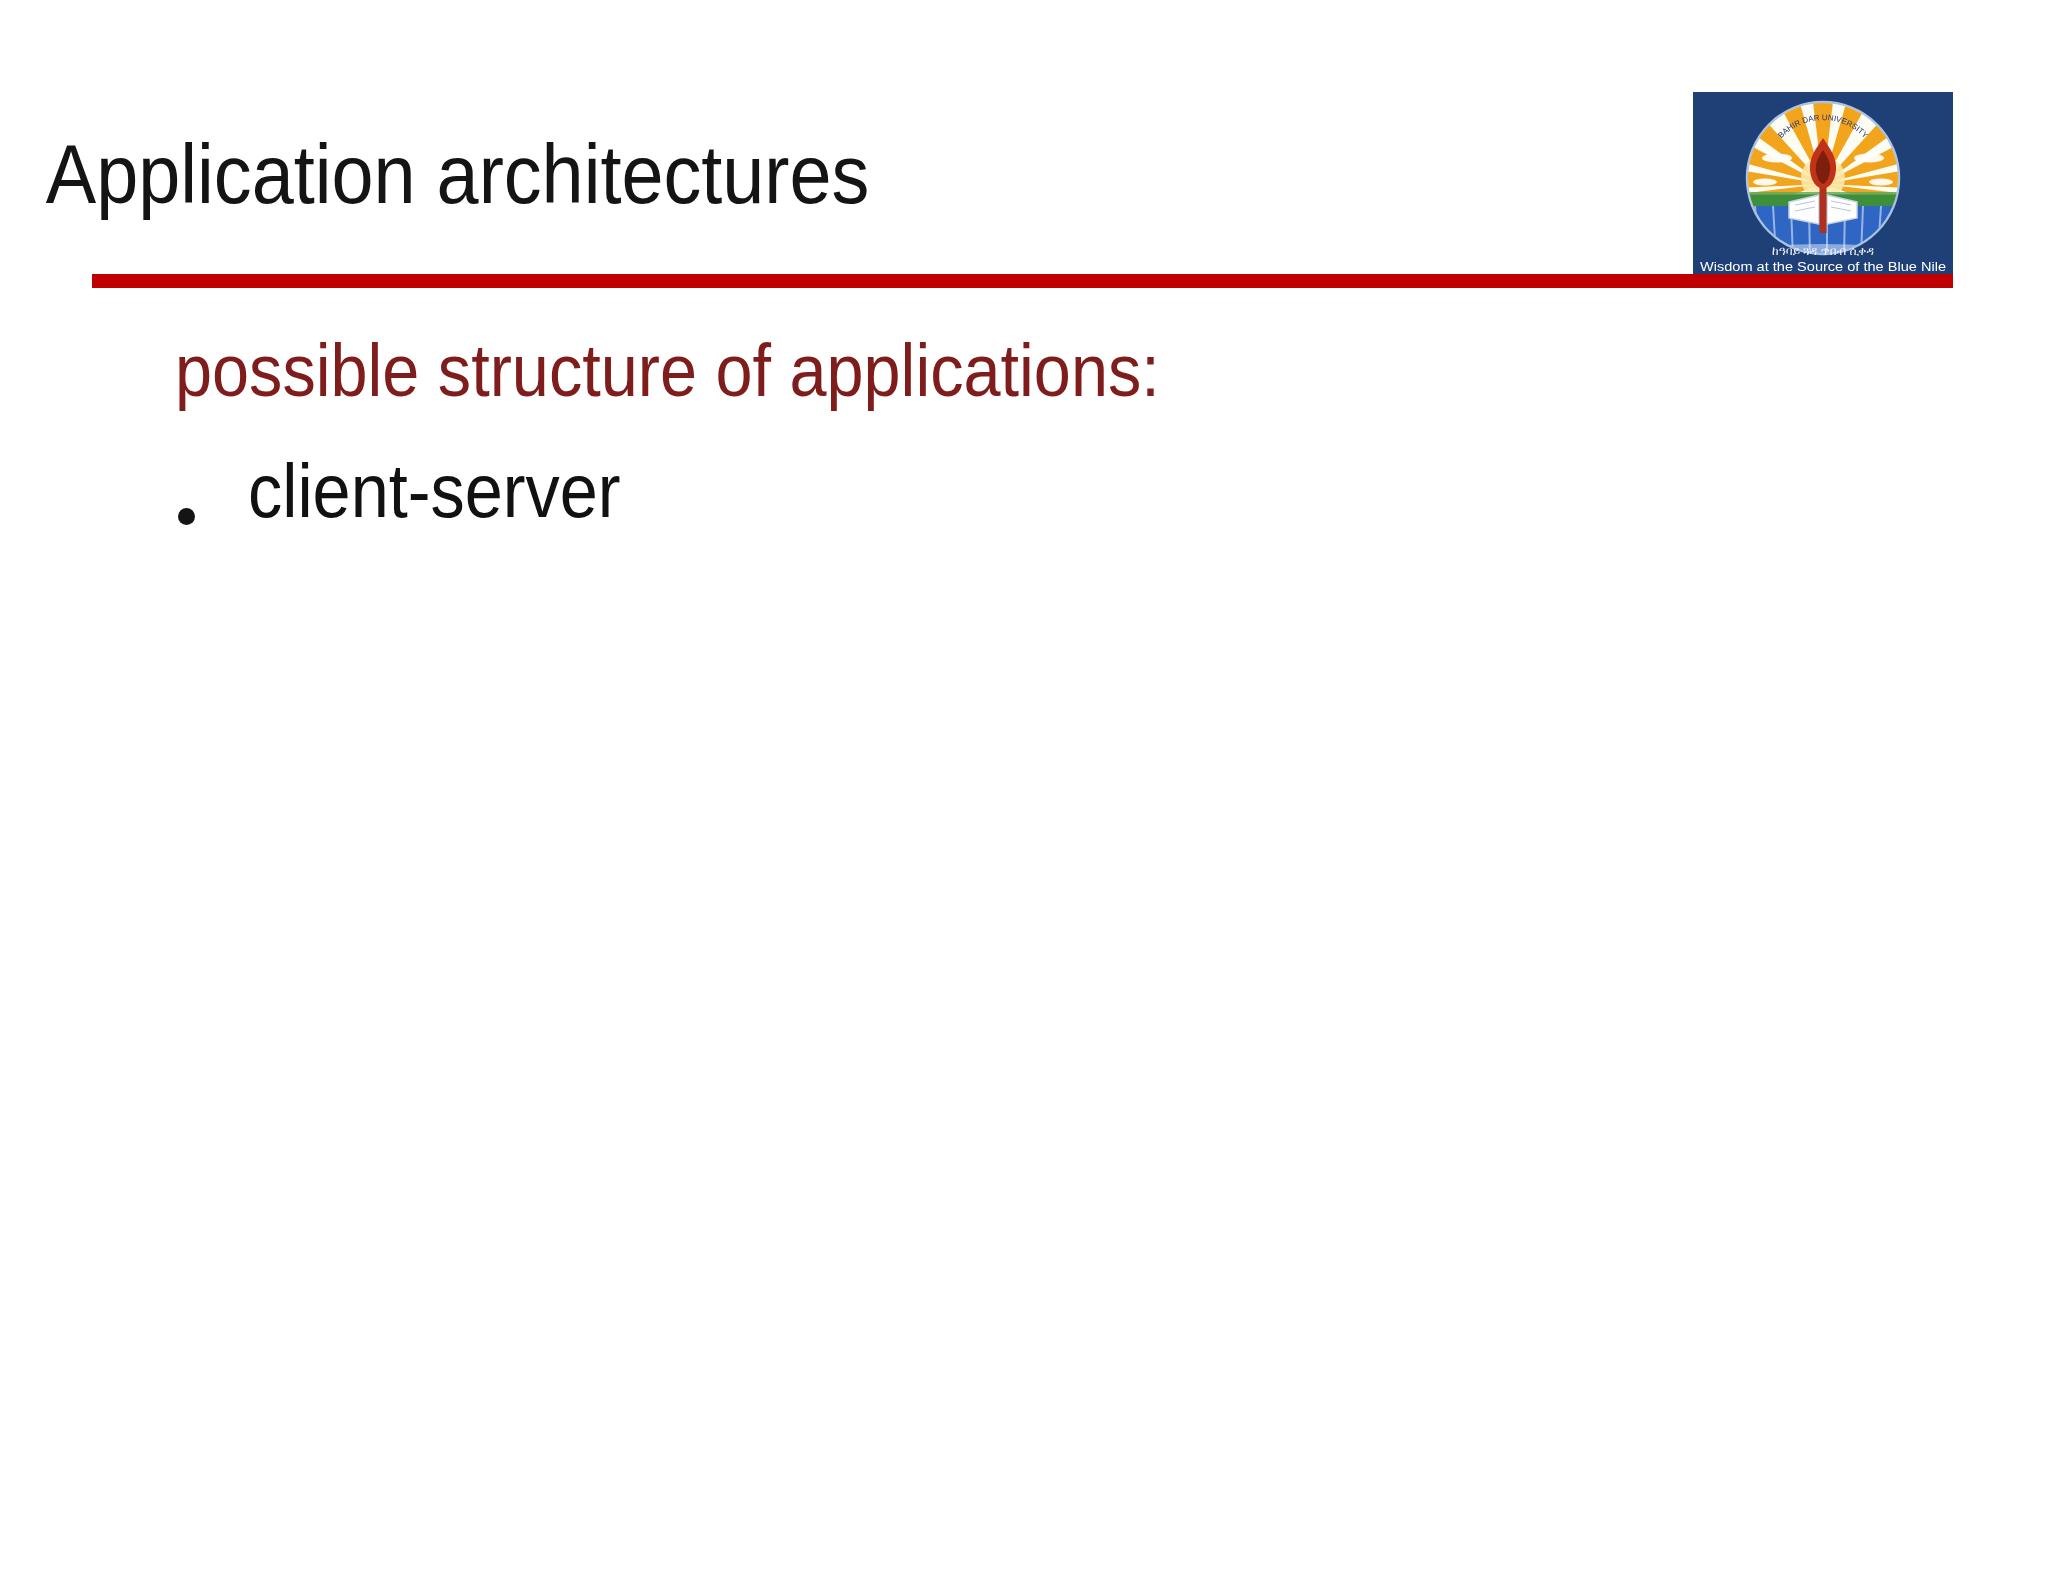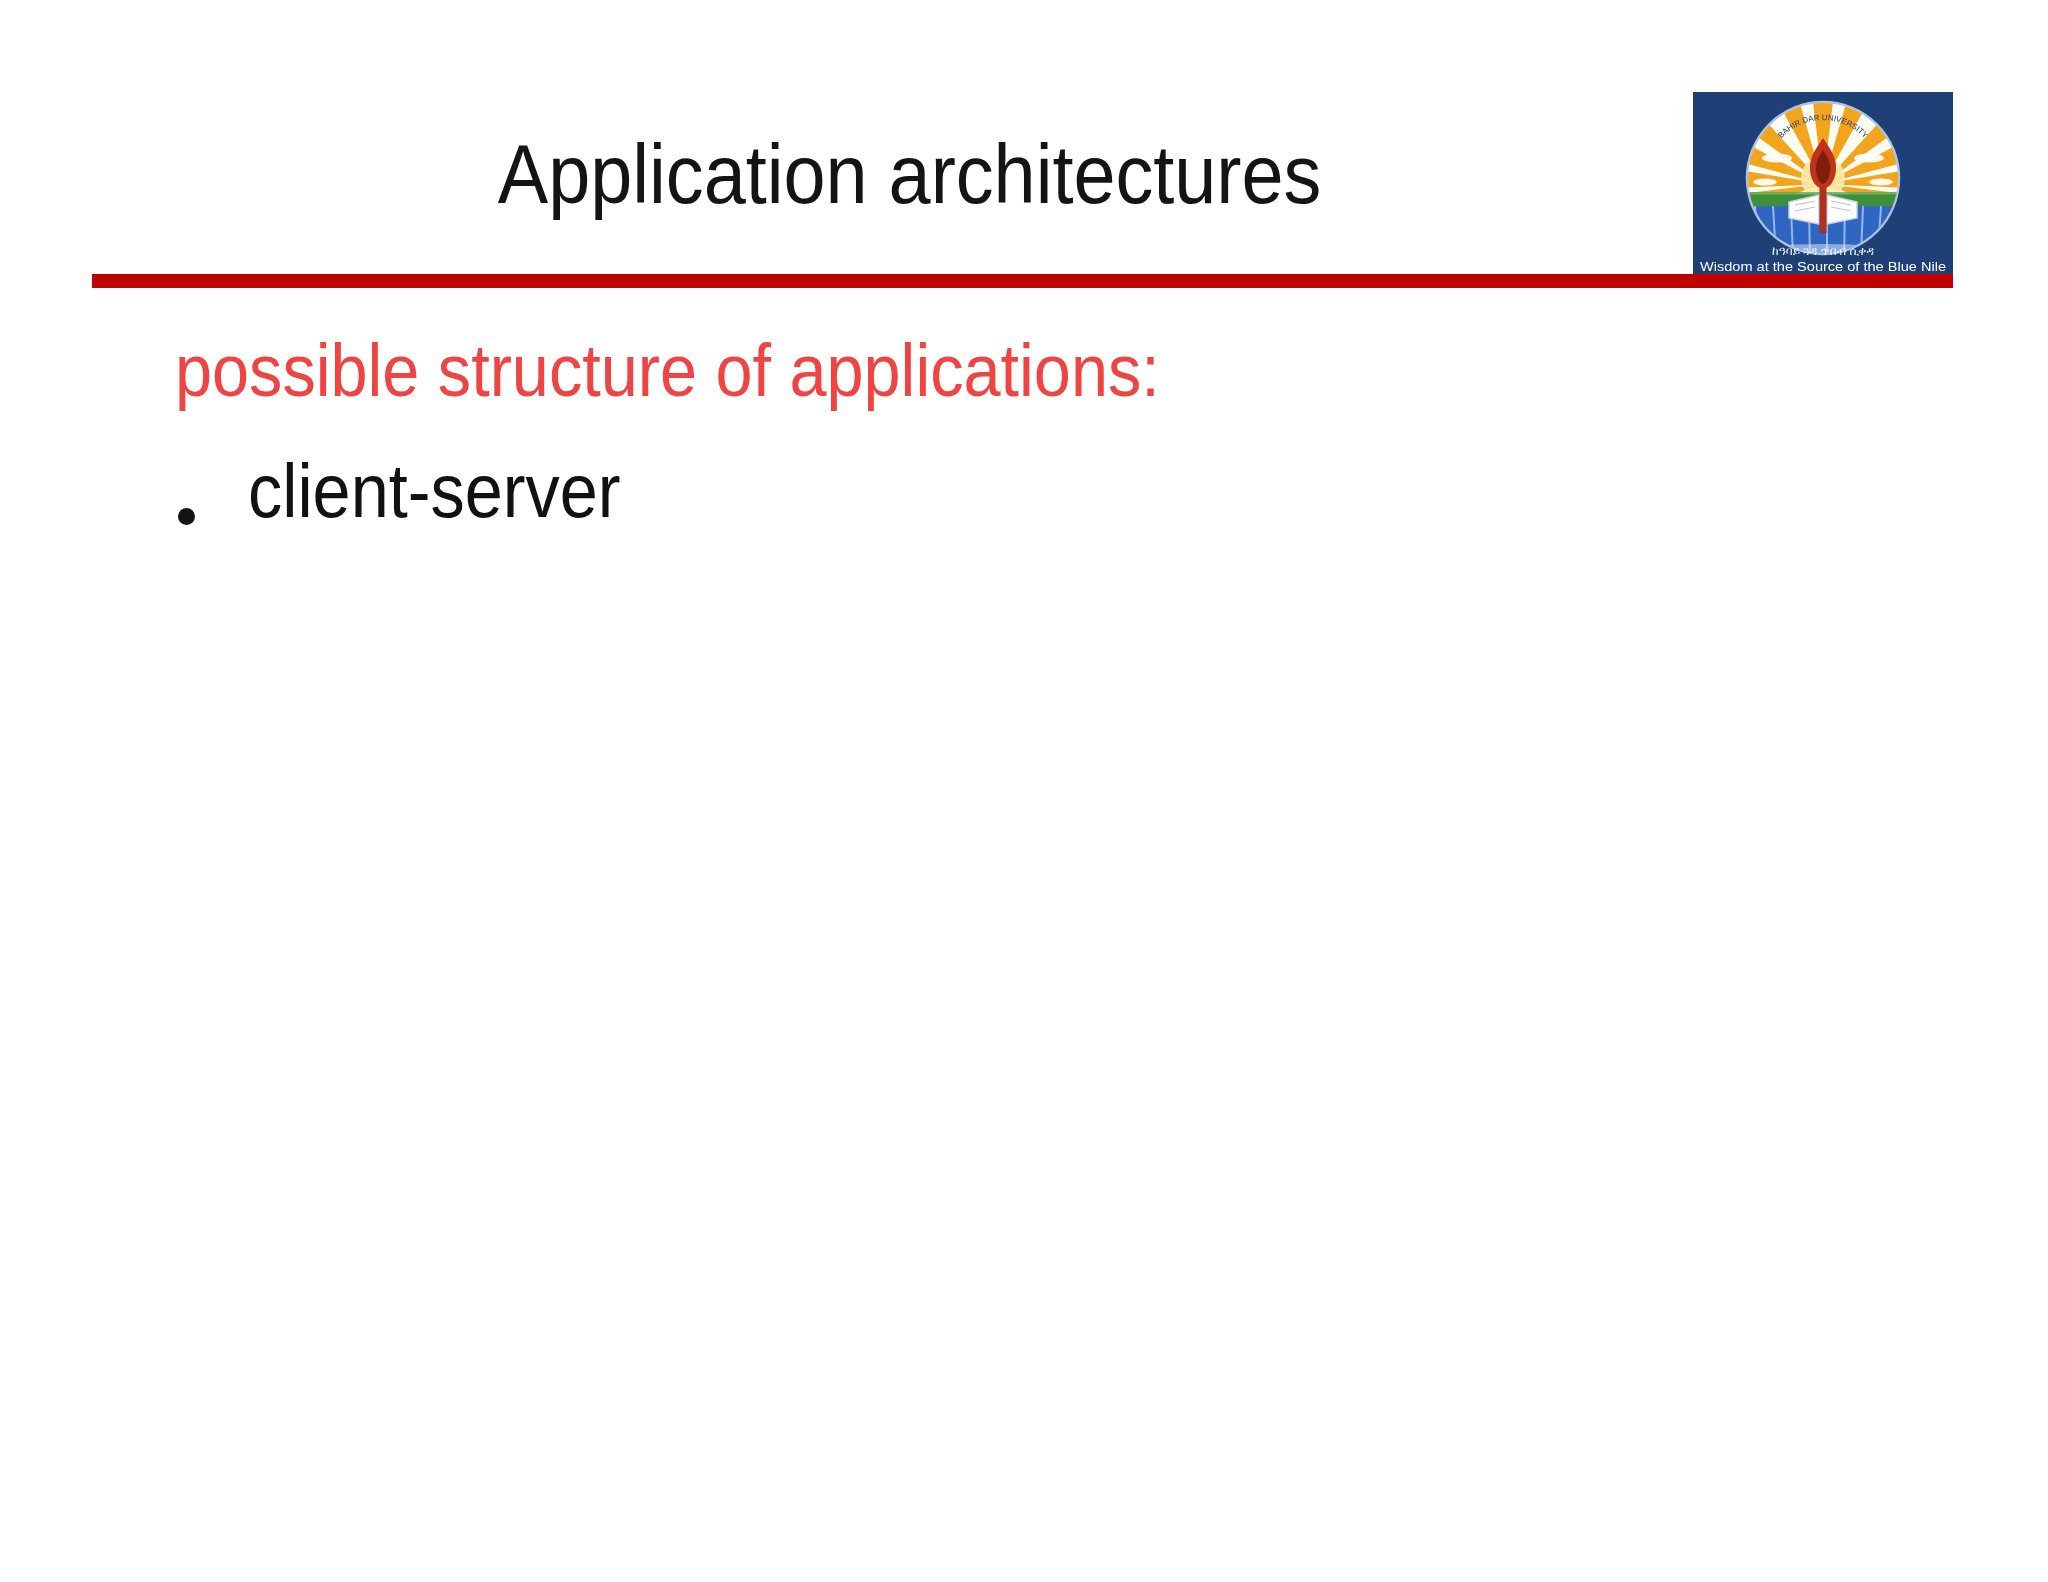--- a/index.html
+++ b/index.html
@@ -13,21 +13,20 @@
     height: 1582px;
     background: #ffffff;
     overflow: hidden;
     font-family: "Liberation Sans", sans-serif;
   }
   .slide-title {
     position: absolute;
     top: 132px;
     left: 0;
     width: 1820px;
-    text-align: center;
     font-size: 84px;
     line-height: 1;
     color: #141414;
     white-space: nowrap;
   }
   .slide-title .cond {
     display: inline-block;
     transform: scaleX(0.9);
     transform-origin: center;
   }
@@ -47,21 +46,21 @@
     width: 260px;
     height: 188px;
     z-index: 4;
   }
   .section-heading {
     position: absolute;
     left: 175px;
     top: 334px;
     font-size: 74px;
     line-height: 1;
-    color: #ef4444;
+    color: #7f1d1d;
     white-space: nowrap;
   }
   .cond-left {
     display: inline-block;
     transform: scaleX(0.9);
     transform-origin: left center;
   }
   .bullet-item {
     position: absolute;
     left: 178px;

